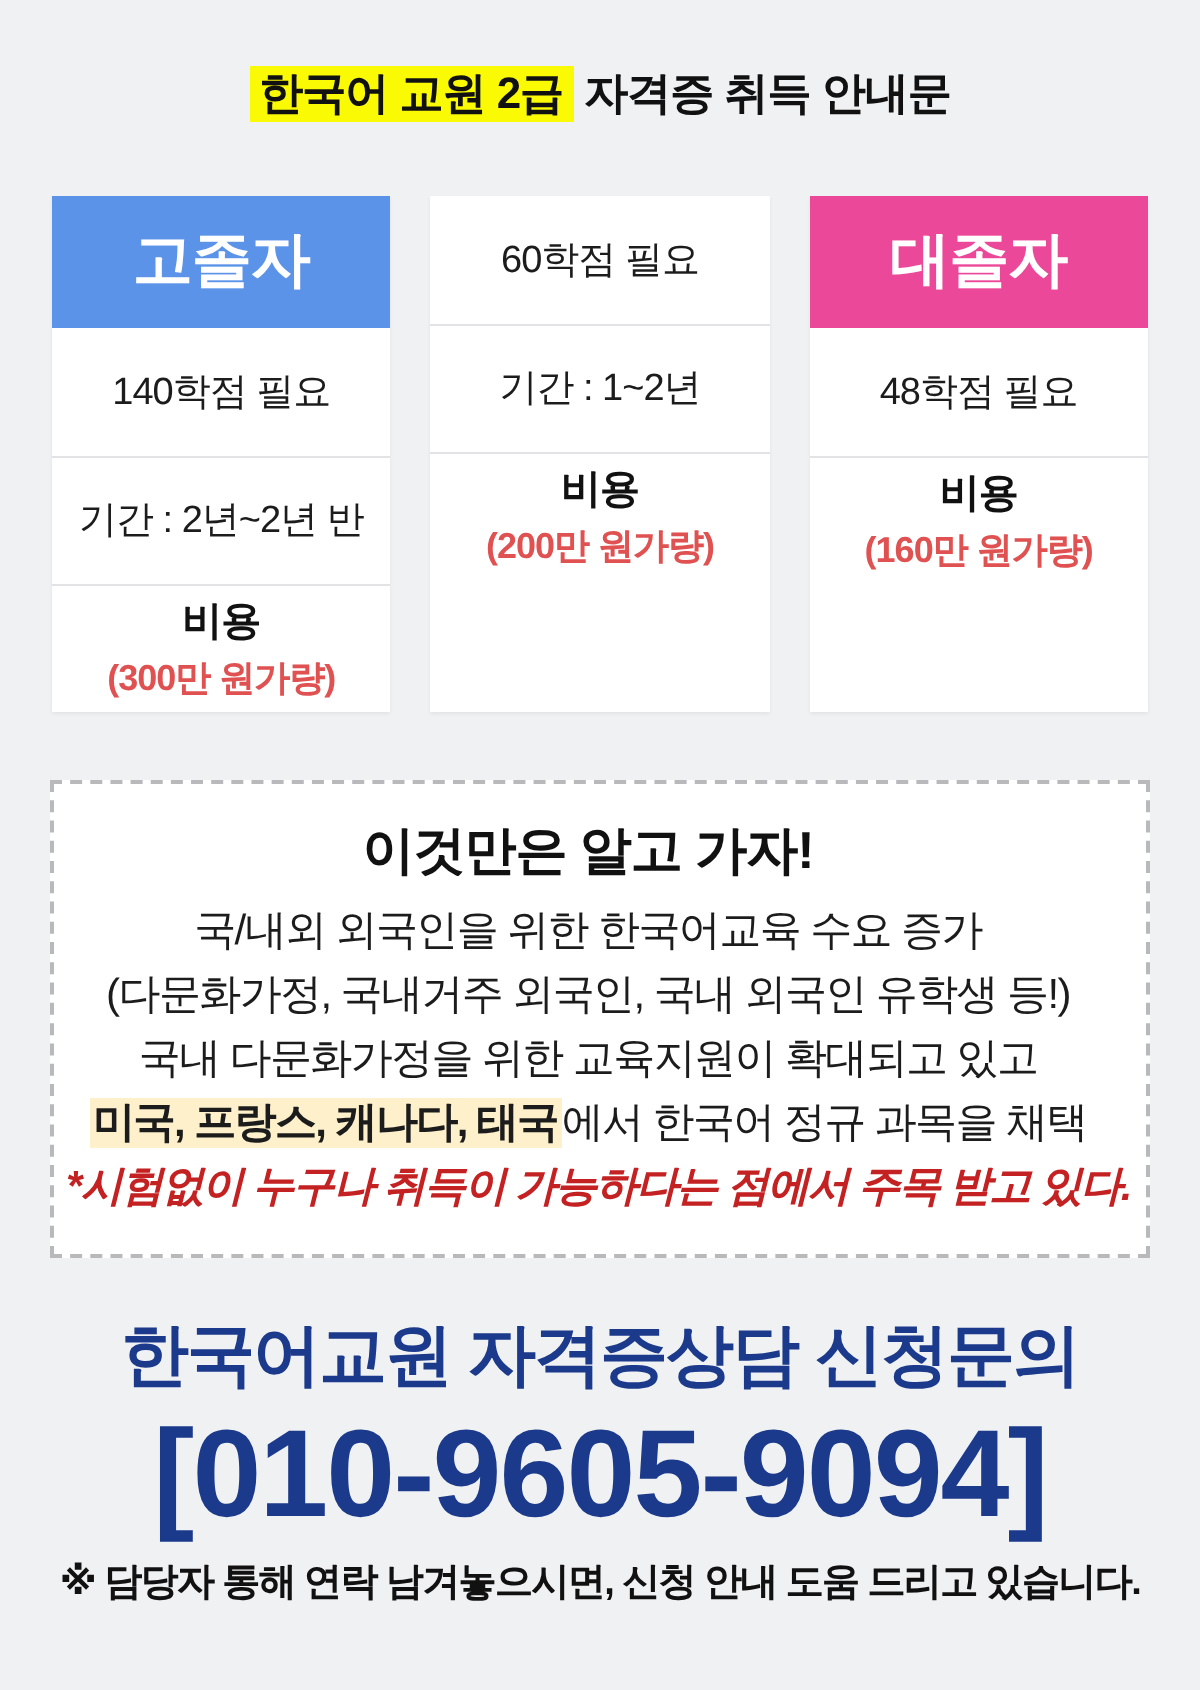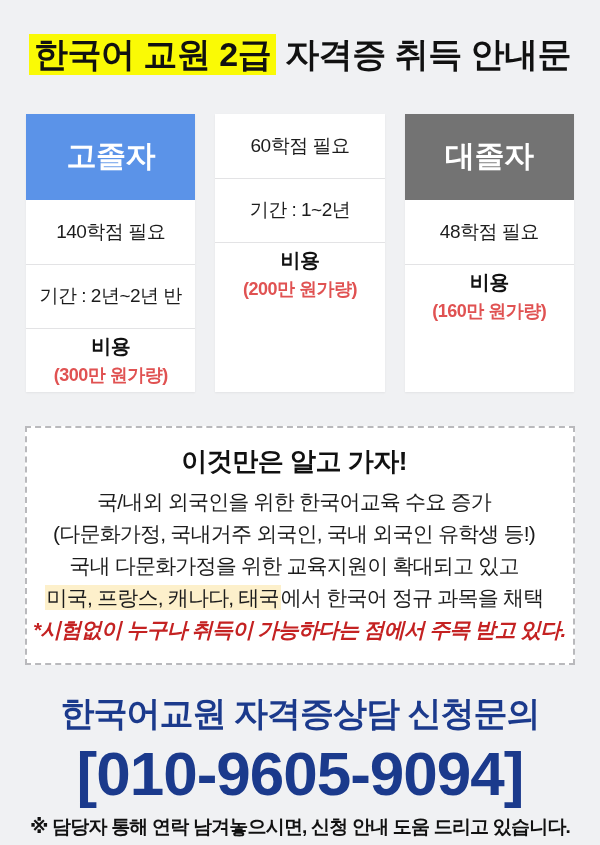--- a/index.html
+++ b/index.html
@@ -11,21 +11,21 @@
   .page {
     width: 600px;
     height: 845px;
     background: #f0f1f3;
     overflow: hidden;
   }
 
   
   .header { text-align: center; padding-top: 32px; }
   .title {
-    font-size: 34px;
+    font-size: 22px;
     font-weight: 800;
     color: #111;
     letter-spacing: -0.5px;
     line-height: 1.35;
   }
   .title .hl {
     padding: 1px 5px 2px 5px;
   }
   .subtitle {
     margin-top: 7px;
@@ -42,21 +42,21 @@
     margin: 36px 26px 0 26px;
   }
   .card {
     flex: 1;
     background: #ffffff;
     display: flex;
     flex-direction: column;
     box-shadow: 0 1px 2px rgba(0,0,0,0.06);
   }
   .card-header {
-    height: 86px;
+    height: 66px;
     display: flex;
     align-items: center;
     justify-content: center;
     color: #ffffff;
     font-size: 30px;
     font-weight: 800;
     letter-spacing: -0.5px;
   }
   .card-row {
     height: 64px;
@@ -92,21 +92,21 @@
     margin-bottom: 7px;
   }
   .info-line {
     font-size: 21px;
     line-height: 32px;
     color: #1c1c1c;
     letter-spacing: -0.8px;
     white-space: nowrap;
   }
   .info-line .country-hl {
-    font-weight: 400;
+    font-weight: 700;
     padding: 1px 2px;
   }
   .info-line.red {
     color: #c42222;
     font-weight: 800;
     font-size: 21px;
   }
 
   
   .contact { text-align: center; margin-top: 26px; }
@@ -158,21 +158,21 @@
     <div class="card">
       <div class="card-row">60학점 필요</div>
       <div class="card-row">기간 : 1~2년</div>
       <div class="card-row cost">
         <span class="cost-label">비용</span>
         <span class="cost-value">(200만 원가량)</span>
       </div>
     </div>
 
     <div class="card">
-      <div class="card-header" style="background: #737373;">대졸자</div>
+      <div class="card-header" style="background: #ec4899;">대졸자</div>
       <div class="card-row">48학점 필요</div>
       <div class="card-row cost">
         <span class="cost-label">비용</span>
         <span class="cost-value">(160만 원가량)</span>
       </div>
     </div>
 
   </div>
 
   <div class="info-box">

